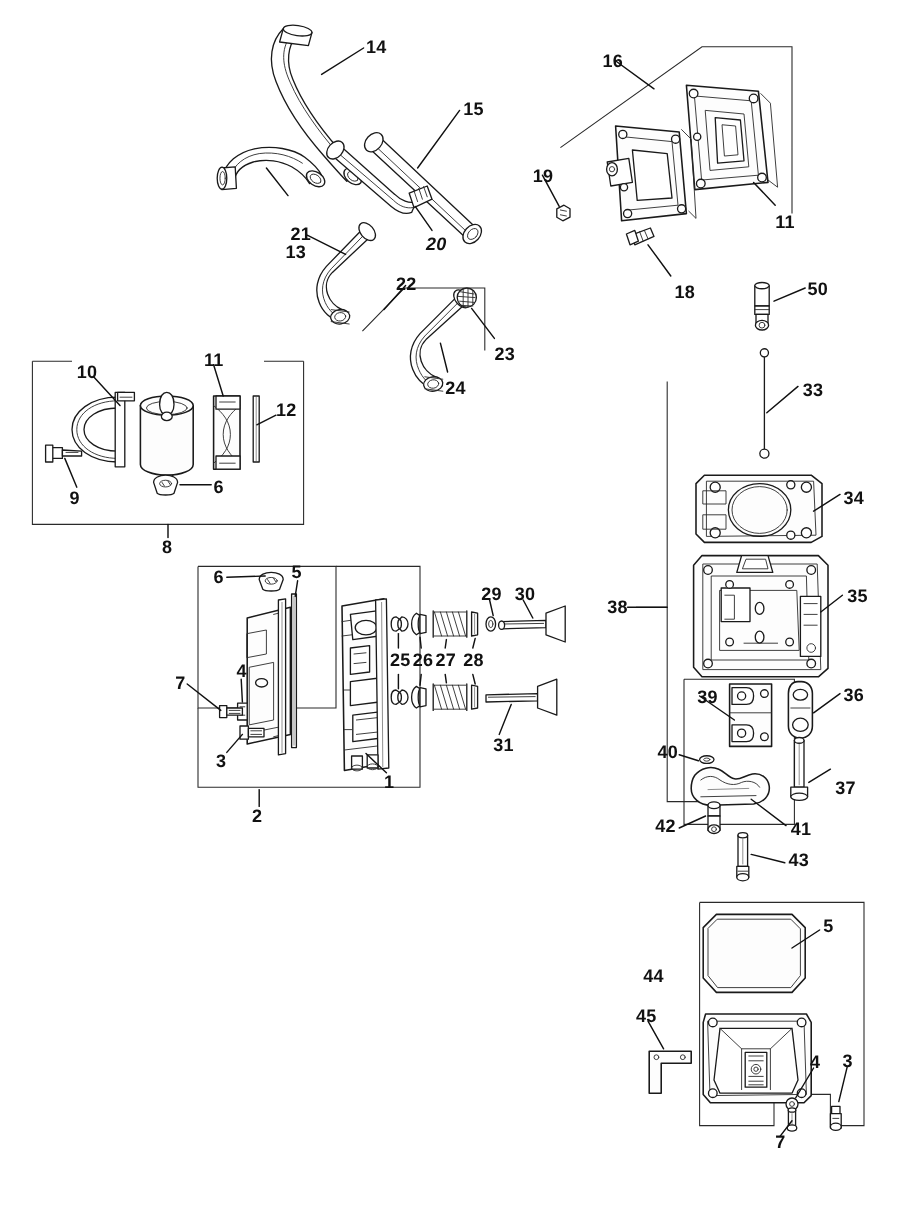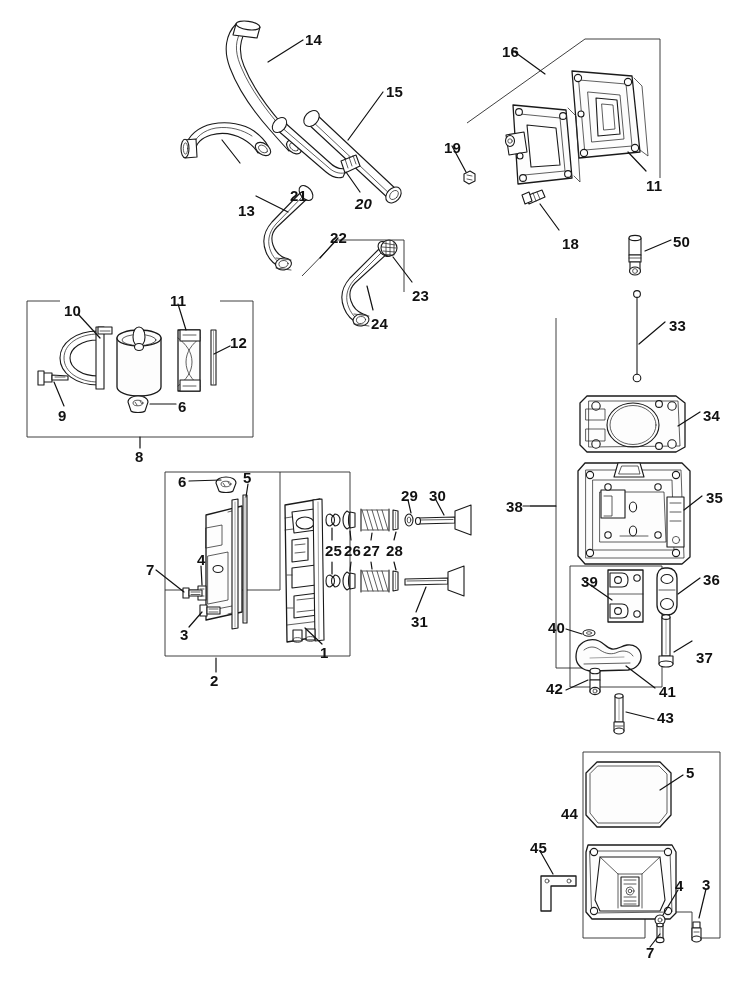--- a/index.html
+++ b/index.html
@@ -569,41 +569,41 @@
       <path class="lead" d="M416 612 L426 587"></path>
       <path class="lead" d="M523 506 L556 506"></path>
     </g>
   </svg>
 
 
   <div class="callout" style="left:305px;top:32px;">14</div>
   <div class="callout" style="left:386px;top:84px;">15</div>
   <div class="callout" style="left:238px;top:165px;margin-top:38px;">13</div>
   <div class="callout" style="left:355px;top:196px;font-style:italic;">20</div>
-  <div class="callout" style="left:242px;top:188px;margin-left:48px;">21</div>
+  <div class="callout" style="left:242px;top:188px;">21</div>
   <div class="callout" style="left:330px;top:230px;">22</div>
   <div class="callout" style="left:412px;top:288px;">23</div>
   <div class="callout" style="left:371px;top:316px;">24</div>
   <div class="callout" style="left:502px;top:44px;">16</div>
   <div class="callout" style="left:444px;top:140px;">19</div>
   <div class="callout" style="left:646px;top:178px;">11</div>
   <div class="callout" style="left:562px;top:236px;">18</div>
   <div class="callout" style="left:673px;top:234px;">50</div>
   <div class="callout" style="left:669px;top:318px;">33</div>
   <div class="callout" style="left:703px;top:408px;">34</div>
   <div class="callout" style="left:706px;top:490px;">35</div>
   <div class="callout" style="left:703px;top:572px;">36</div>
   <div class="callout" style="left:696px;top:650px;">37</div>
   <div class="callout" style="left:506px;top:499px;">38</div>
   <div class="callout" style="left:581px;top:574px;">39</div>
   <div class="callout" style="left:548px;top:620px;">40</div>
   <div class="callout" style="left:659px;top:684px;text-align:right;">41</div>
   <div class="callout" style="left:546px;top:681px;">42</div>
   <div class="callout" style="left:657px;top:710px;">43</div>
-  <div class="callout" style="left:536px;top:806px;margin-left:25px;">44</div>
+  <div class="callout" style="left:536px;top:806px;">44</div>
   <div class="callout" style="left:530px;top:840px;">45</div>
   <div class="callout" style="left:686px;top:765px;">5</div>
   <div class="callout" style="left:675px;top:878px;">4</div>
   <div class="callout" style="left:702px;top:877px;">3</div>
   <div class="callout" style="left:646px;top:945px;">7</div>
   <div class="callout" style="left:64px;top:303px;">10</div>
   <div class="callout" style="left:170px;top:293px;text-align:right;">11</div>
   <div class="callout" style="left:230px;top:335px;">12</div>
   <div class="callout" style="left:58px;top:408px;">9</div>
   <div class="callout" style="left:178px;top:399px;">6</div>

